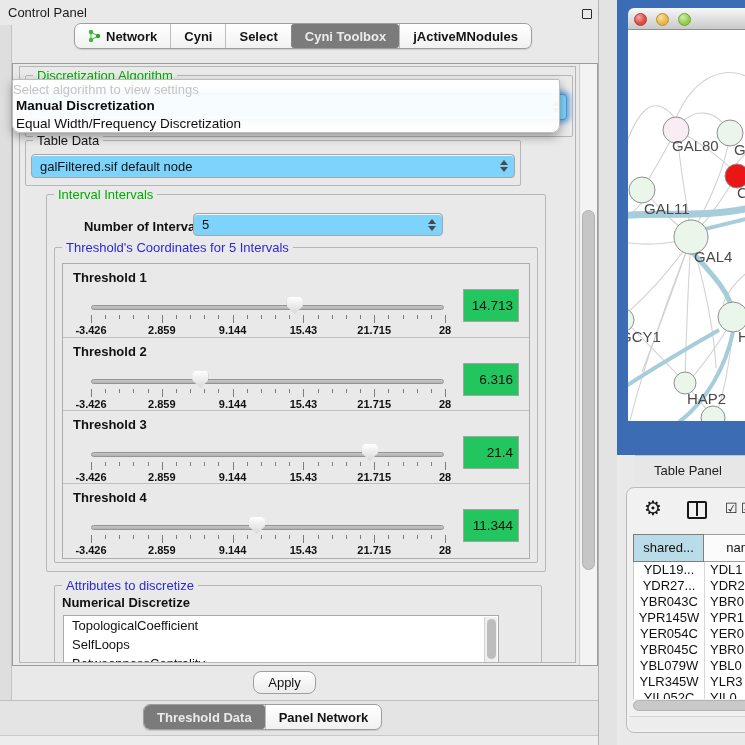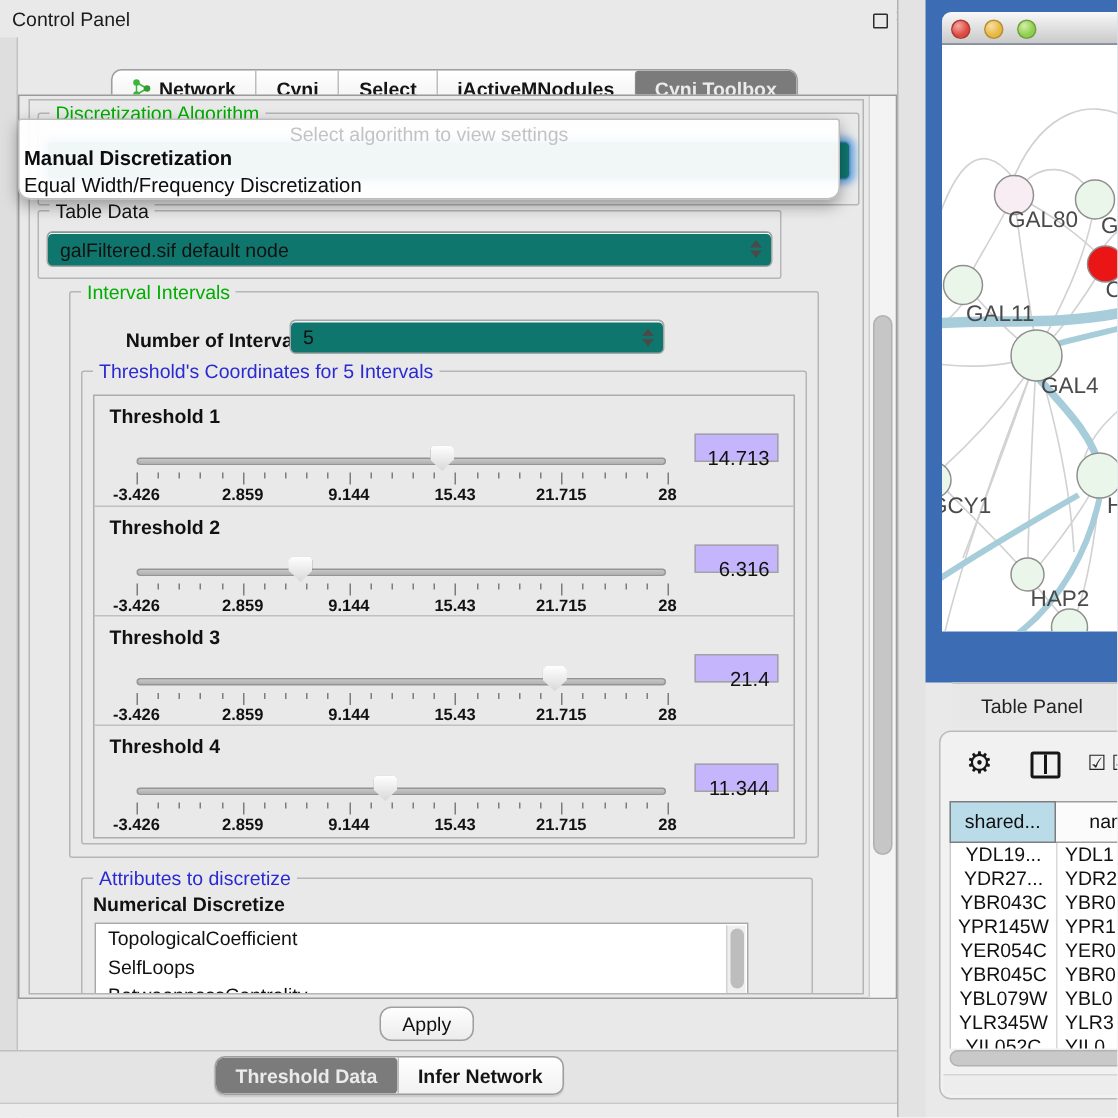--- a/index.html
+++ b/index.html
@@ -13,61 +13,61 @@
   .abs{position:absolute;}
 
   
   .titlebar-text{left:8px;top:5px;font-size:13px;color:#1b1b1b;}
   .float-icon{left:582px;top:9px;width:10px;height:10px;border:1.5px solid #2b2b2b;border-radius:1px;}
   .close-icon{left:597px;top:3px;font-size:13px;font-weight:bold;color:#1b1b1b;}
   .segwrap{display:inline-flex;border:1px solid #9e9e9e;border-radius:7px;background:linear-gradient(#ffffff,#f1f1f1);overflow:hidden;box-shadow:0 1px 1px rgba(0,0,0,.12);}
   .seg{display:flex;align-items:center;gap:5px;padding:0 13px;height:24px;font-size:13px;font-weight:bold;color:#141414;white-space:nowrap;}
   .seg + .seg{border-left:1px solid #bdbdbd;}
   .seg.sel{background:var(--selbg);color:#ebebeb;border-left-color:#8a8a8a;border-radius:3px;}
-  #top-tabs{left:74px;top:46px;}
+  #top-tabs{left:74px;top:23px;}
   #bottom-tabs{left:143px;top:704px;}
   .bottom-strip{left:0;top:700px;width:598px;height:45px;background:#e4e4e4;border-top:1px solid #bfbfbf;}
   .bottom-strip2{left:0;top:735px;width:598px;height:10px;background:#ededed;border-top:1px solid #c9c9c9;}
 
   
   .content-panel{left:12px;top:63px;width:586px;height:603px;border:1px solid #9b9b9b;background:#e9e9e9;}
   .leftstrip{left:0;top:25px;width:12px;height:720px;background:#dedede;border-right:1px solid #c2c2c2;}
   .graydivider{left:598px;top:0;width:19px;height:745px;background:#e3e3e3;border-left:1px solid #b3b3b3;}
   #form{left:19px;top:66px;width:557px;height:597px;border:1px solid #b5b5b5;background:#e9e9e9;overflow:hidden;}
   .group{position:absolute;border:1px solid #b6b6b6;border-radius:2px;}
   .gtitle{position:absolute;top:-8px;left:7px;background:#e9e9e9;padding:0 4px;font-size:13px;white-space:nowrap;}
   .g-green{color:var(--green);}
   .g-blue{color:var(--blue);}
   .g-dark{color:#141414;}
-  .combo{position:absolute;background:#0f766e;border:1px solid #a6a6a6;border-radius:4px;font-size:13px;display:flex;align-items:center;padding-left:8px;box-shadow:inset 0 1px 0 #f5f5f5;}
+  .combo{position:absolute;background:#7dd3fc;border:1px solid #a6a6a6;border-radius:4px;font-size:13px;display:flex;align-items:center;padding-left:8px;box-shadow:inset 0 1px 0 #f5f5f5;}
   .combo .spinners{position:absolute;right:6px;top:0;bottom:0;display:flex;flex-direction:column;justify-content:center;gap:2px;}
   .tri-up{width:0;height:0;border-left:4px solid transparent;border-right:4px solid transparent;border-bottom:5px solid #4a4a4a;}
   .tri-down{width:0;height:0;border-left:4px solid transparent;border-right:4px solid transparent;border-top:5px solid #4a4a4a;}
   .focusring{box-shadow:0 0 5px 2.5px #6fa8e0;border-color:#5a93d4;}
 
   
   .popup{left:12px;top:79px;width:548px;height:54px;background:rgba(255,255,255,0.94);border:1px solid #bdbdbd;border-radius:2px 2px 8px 8px;box-shadow:0 4px 10px rgba(0,0,0,0.35);z-index:9;}
-  .popup-hint{text-align:center;font-size:13px;color:#c3c3c3;padding-top:2px;}
+  .popup-hint{text-align:left;font-size:13px;color:#c3c3c3;padding-top:2px;}
   .popt{font-size:13.5px;line-height:18px;padding-left:3px;color:#0d0d0d;white-space:nowrap;}
   .popt.bold{font-weight:bold;}
 
   
   .th-container{position:absolute;left:42px;top:196px;width:468px;height:296px;border:1px solid #adadad;background:#e9e9e9;}
   .th-row{position:relative;height:73px;}
   .th-row + .th-row{border-top:1px solid #c0c0c0;}
   .th-label{position:absolute;left:10px;top:6px;font-size:13px;font-weight:bold;}
   .track{position:absolute;left:28px;top:41px;width:353px;height:5px;background:linear-gradient(#c6c6c6,#b2b2b2);border:1px solid #949494;border-radius:3px;}
   .thumb{position:absolute;top:33px;width:16px;height:17px;background:linear-gradient(#ffffff,#d8d8d8);clip-path:polygon(15% 0,85% 0,100% 15%,100% 55%,50% 100%,0 55%,0 15%);filter:drop-shadow(0 0 1px #7e7e7e);}
   .ticks{position:absolute;left:28px;top:51px;width:354px;height:9px;}
   .tick{position:absolute;top:0;width:1px;background:#7d7d7d;}
   .tick.minor{height:4px;}
   .tick.major{height:8px;}
   .scale{position:absolute;left:28px;top:60px;width:354px;height:14px;}
   .slabel{position:absolute;transform:translateX(-50%);font-size:11px;font-weight:bold;color:#111;white-space:nowrap;}
-  .valuebox{position:absolute;left:400px;top:25px;width:56px;height:19px;background:#c4b5fd;border:1px solid #a3a3a3;font-size:13.5px;text-align:right;line-height:31px;padding-right:5px;}
+  .valuebox{position:absolute;left:400px;top:25px;width:56px;height:33px;background:#22c55e;border:1px solid #a3a3a3;font-size:13.5px;text-align:right;line-height:31px;padding-right:5px;}
 
   
   .attr-list{position:absolute;left:43px;top:548px;width:436px;height:49px;background:#fff;border:1px solid #a8a8a8;overflow:hidden;}
   .attr-item{font-size:13px;line-height:19px;padding-left:8px;white-space:nowrap;}
   .attr-vscroll{position:absolute;right:1px;top:1px;width:13px;height:47px;background:#efefef;border-left:1px solid #d2d2d2;}
   .attr-vthumb{position:absolute;left:2px;top:2px;width:9px;height:40px;background:#bdbdbd;border-radius:5px;}
 
   .apply-btn{left:253px;top:671px;width:63px;height:23px;background:linear-gradient(#fefefe,#ececec);border:1px solid #9f9f9f;border-radius:8px;font-size:13px;text-align:center;line-height:21px;}
 
   
@@ -128,25 +128,25 @@
           <circle cx="10" cy="7" r="2.2" fill="#2f9e2f"></circle>
         </svg>
         <span>Network</span>
       </div>
       <div class="seg">
         <span>Cyni</span>
       </div>
       <div class="seg">
         <span>Select</span>
       </div>
+      <div class="seg sel">
+        <span>Cyni Toolbox</span>
+      </div>
       <div class="seg">
         <span>jActiveMNodules</span>
-      </div>
-      <div class="seg sel">
-        <span>Cyni Toolbox</span>
       </div>
     </div>
 
   <div class="abs leftstrip"></div>
   <div class="abs content-panel"></div>
 
   <div class="abs" id="form">
 
     <div class="group" style="left:5px;top:8px;width:548px;height:62px;">
       <span class="gtitle g-green">Discretization Algorithm</span>
@@ -383,21 +383,21 @@
   <div class="abs vscroll-thumb"></div>
 
   <div class="abs bottom-strip"></div>
   <div class="abs bottom-strip2"></div>
   <div class="abs apply-btn">Apply</div>
   <div class="abs segwrap" id="bottom-tabs">
       <div class="seg sel">
         <span>Threshold Data</span>
       </div>
       <div class="seg">
-        <span>Infer Network</span>
+        <span>Panel Network</span>
       </div>
     </div>
 
   <div class="abs graydivider"></div>
 
   <div class="abs desktop">
     <div class="netwin">
       <div class="netwin-titlebar">
         <span class="tl red"></span>
         <span class="tl yellow"></span>

